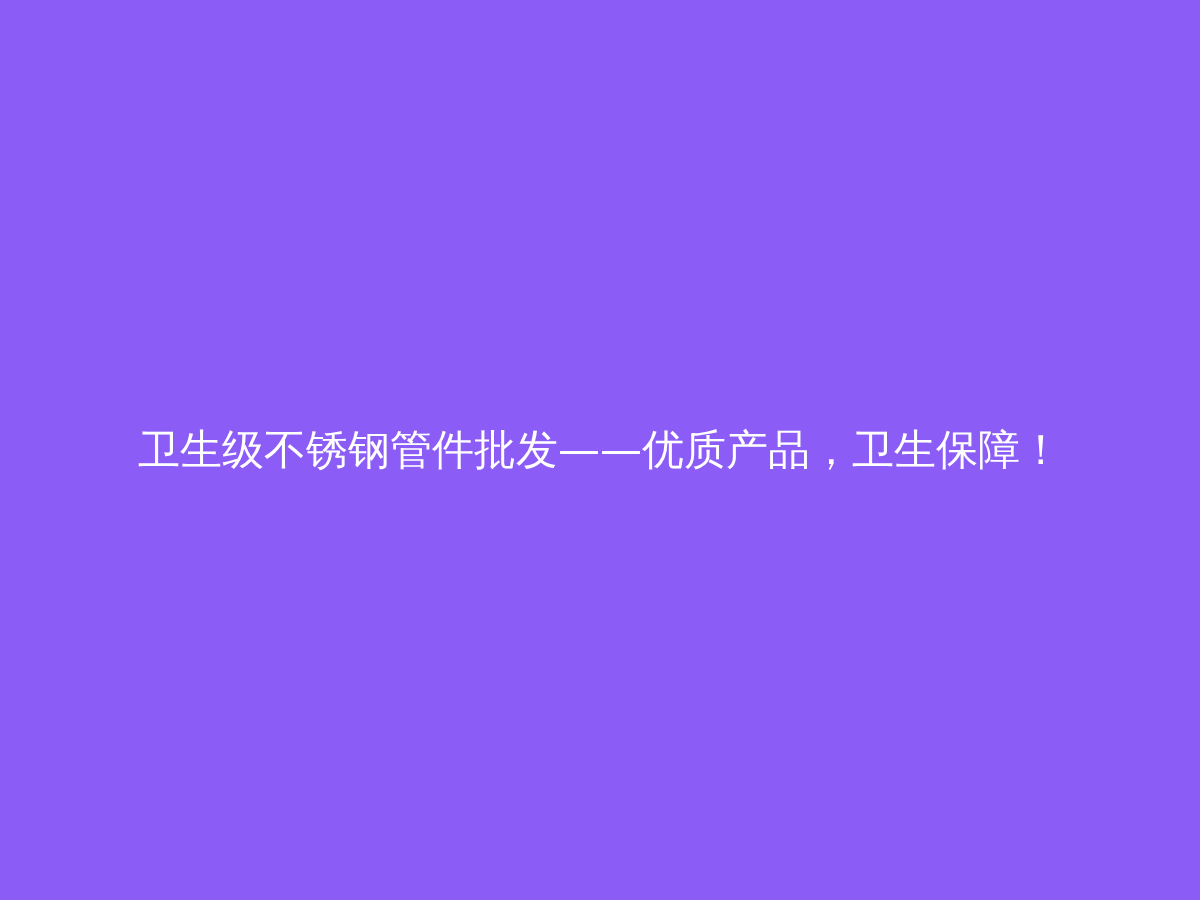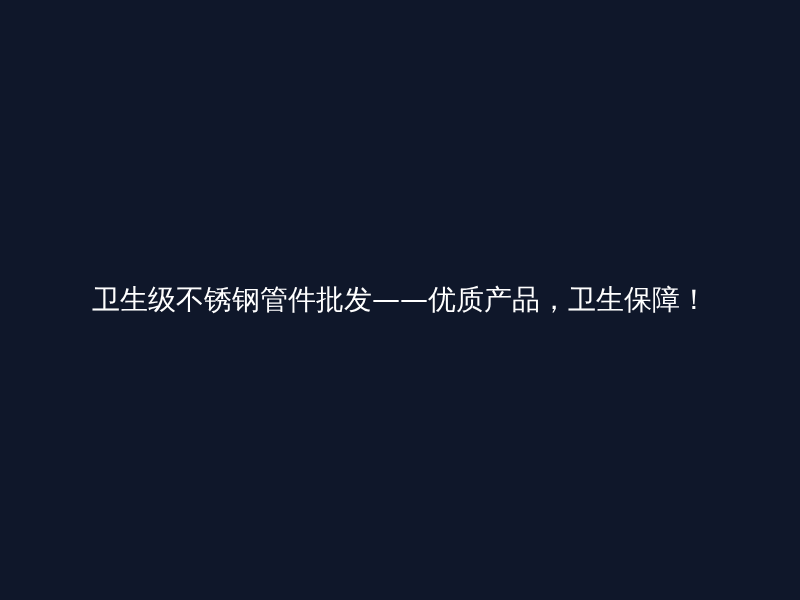--- a/index.html
+++ b/index.html
@@ -15,21 +15,21 @@
   }
 
   #banner {
     position: relative;
     box-sizing: border-box;
     width: 800px;
     height: 600px;
     display: flex;
     align-items: center;
     justify-content: center;
-    background-color: #0f172a;
+    background-color: #8b5cf6;
   }
 
   #banner-headline {
     display: block;
     width: 100%;
     padding: 0 20px;
     box-sizing: border-box;
     text-align: center;
     color: #ffffff;
     font-family: "DejaVu Sans", "Liberation Sans", sans-serif;

